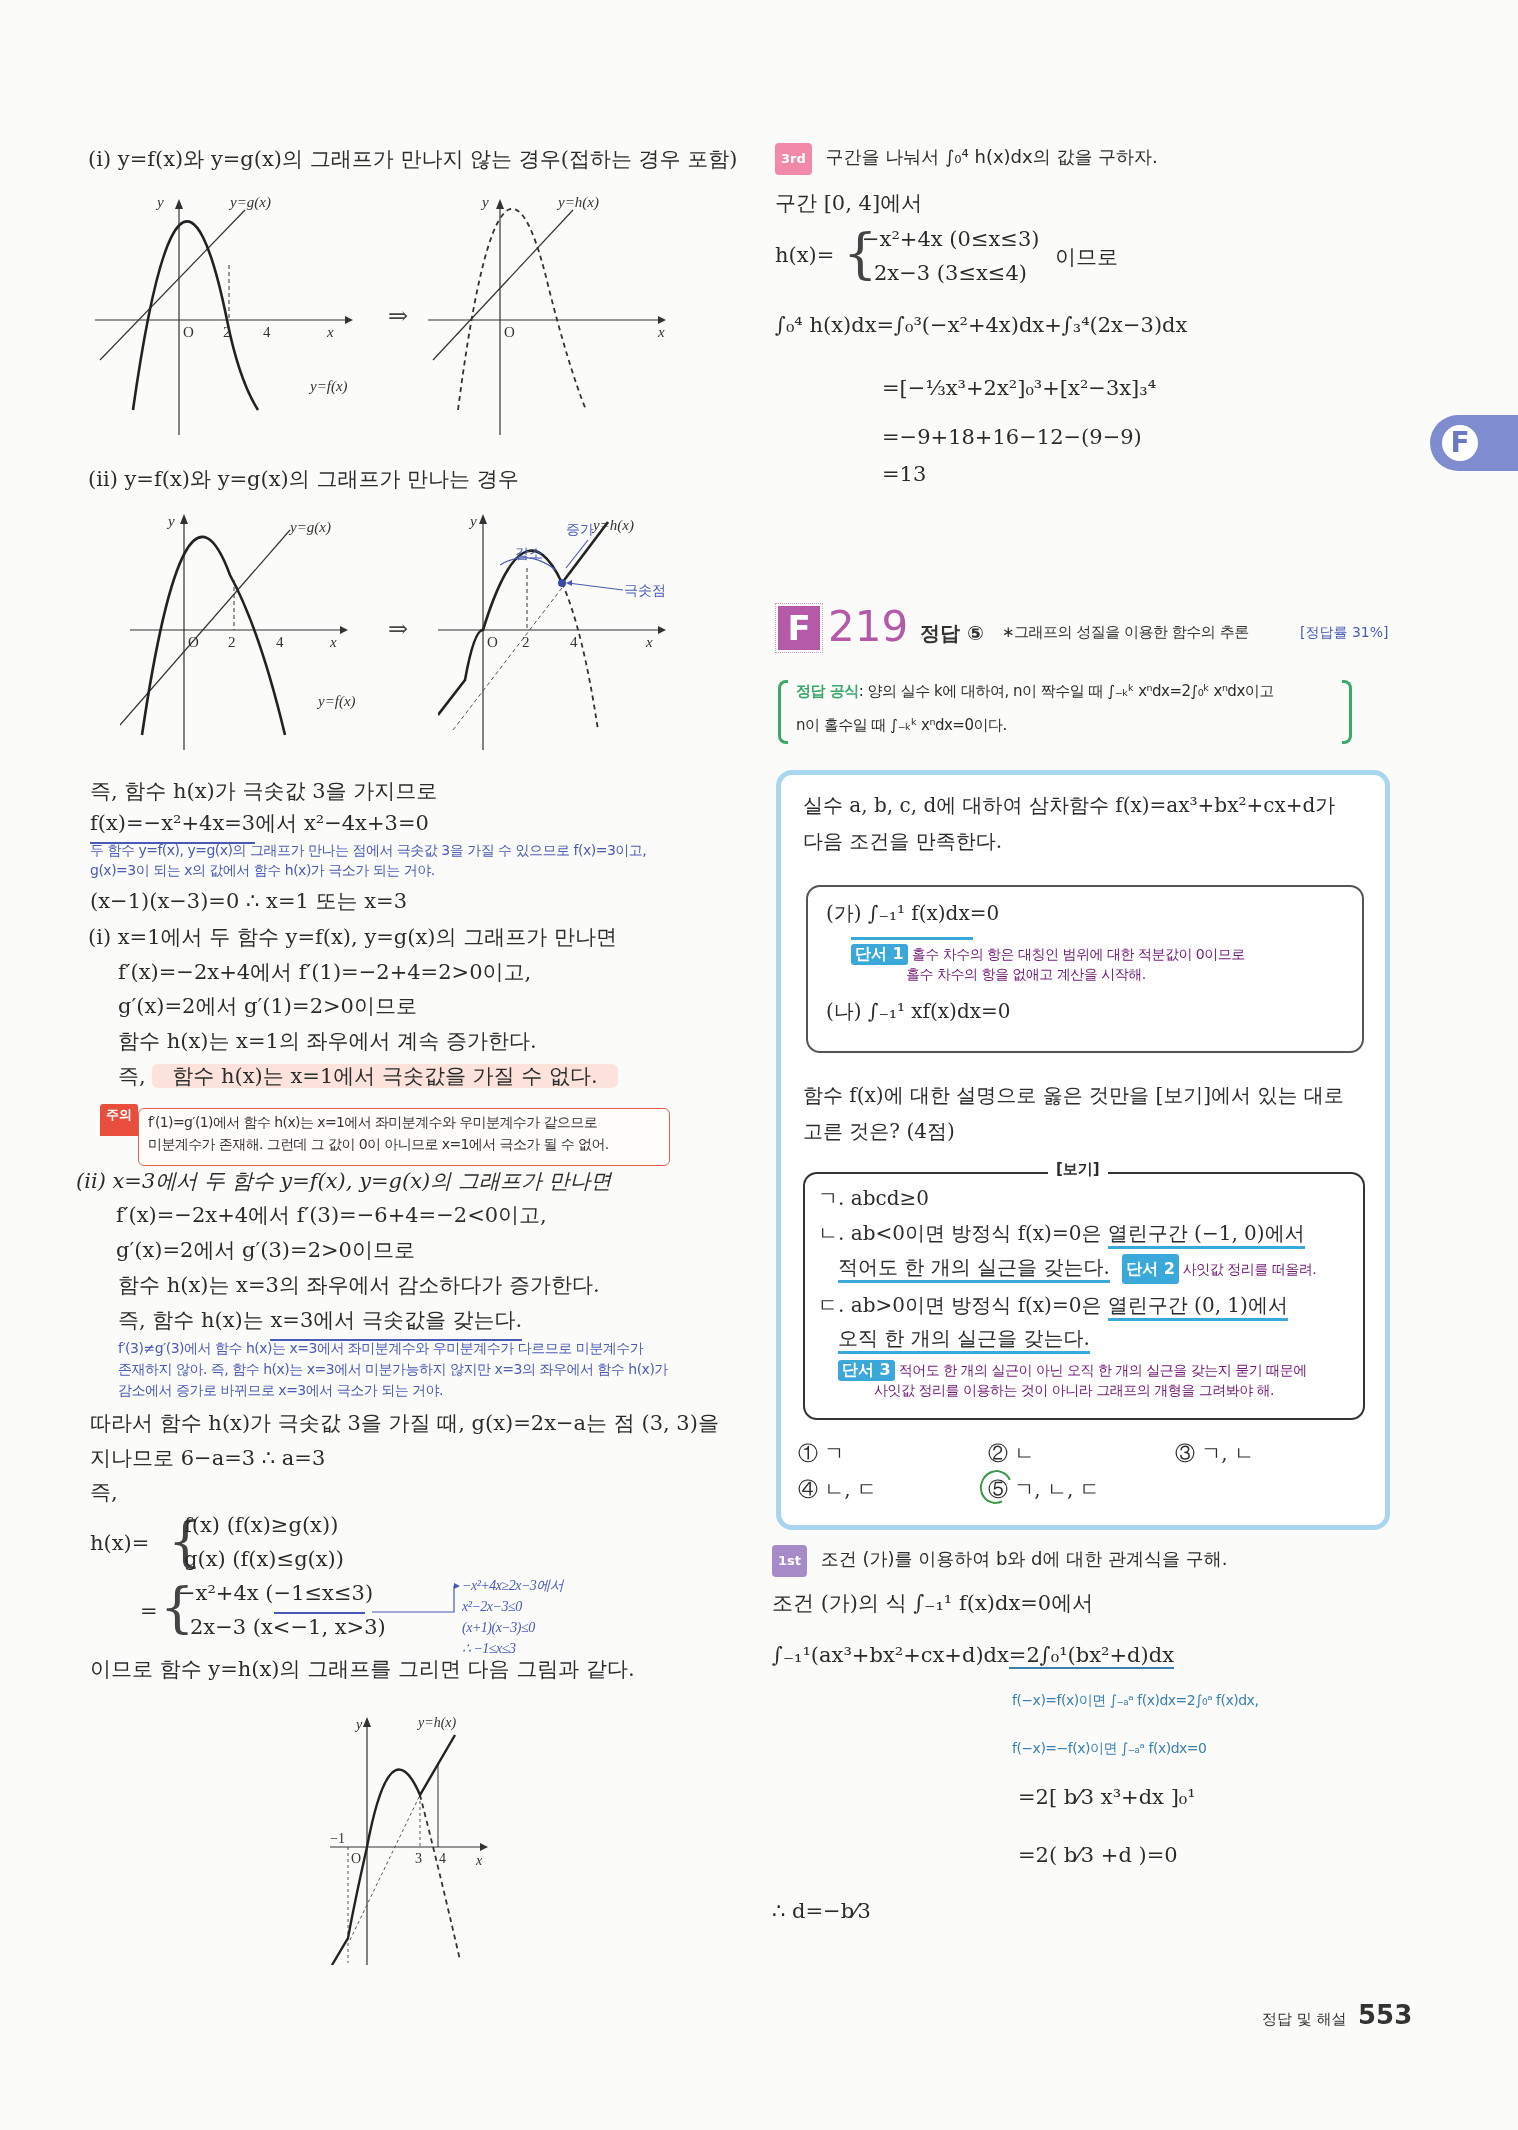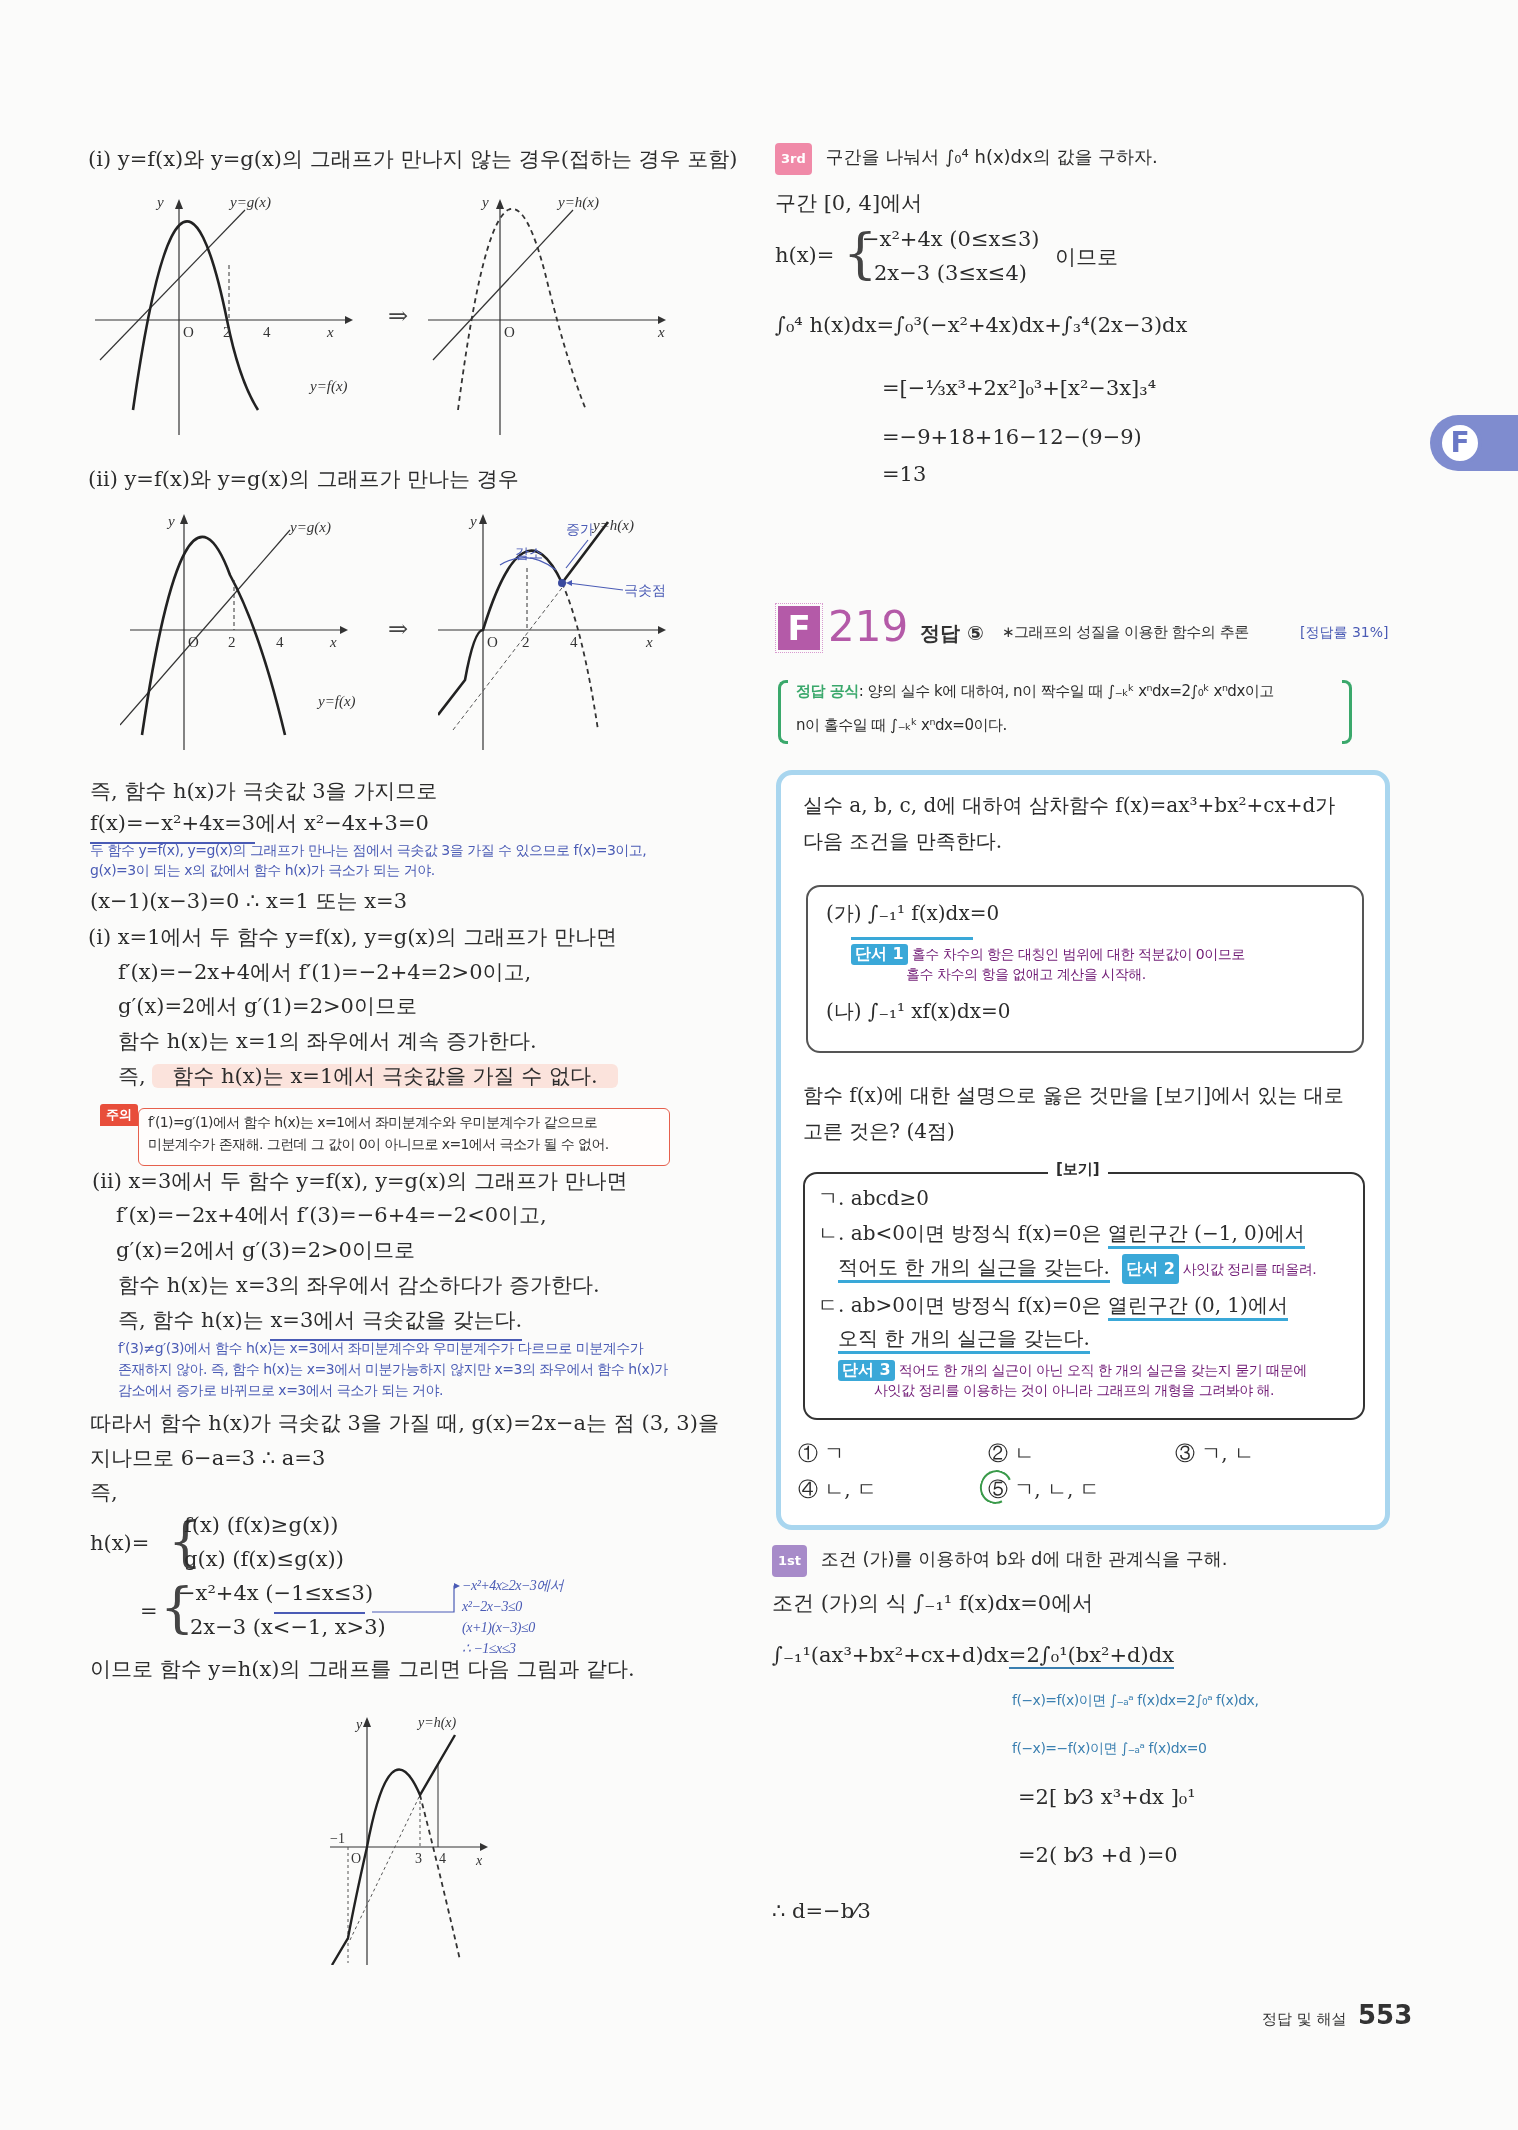--- a/index.html
+++ b/index.html
@@ -8,21 +8,21 @@
   .sans { font-family: "DejaVu Sans", "Liberation Sans", sans-serif; }
   .abs { position: absolute; }
   .line { position: absolute; font-size: 21px; white-space: nowrap; line-height: 30px; }
   .note { position: absolute; font-size: 14px; color: #4a5bb5; line-height: 20px; white-space: nowrap; font-family: "DejaVu Sans", sans-serif; letter-spacing: -0.5px; }
   .uline-blue { border-bottom: 2px solid #4a5bb5; padding-bottom: 7px; }
   .uline-cyan { border-bottom: 3px solid #3aa8d8; padding-bottom: 1px; }
   svg text { font-family: "Liberation Serif", serif; }
   .hl { background: #fbe3dc; border-radius: 6px; padding: 0 20px; }
   
   .caution { position: absolute; left: 138px; top: 1108px; width: 532px; height: 58px; border: 1.5px solid #e6604d; border-radius: 6px; background: #fffdfc; }
-  .caution-tag { position: absolute; left: 100px; top: 1104px; width: 38px; height: 22px; background: #e84e3b; color: #fff; font-size: 13px; font-weight: bold; text-align: center; line-height: 22px; border-radius: 3px 3px 0 0; font-family: "DejaVu Sans", sans-serif; }
+  .caution-tag { position: absolute; left: 100px; top: 1104px; width: 38px; height: 32px; background: #e84e3b; color: #fff; font-size: 13px; font-weight: bold; text-align: center; line-height: 22px; border-radius: 3px 3px 0 0; font-family: "DejaVu Sans", sans-serif; }
   .caution-text { position: absolute; left: 148px; font-size: 14px; color: #333; white-space: nowrap; font-family: "DejaVu Sans", sans-serif; letter-spacing: -0.6px; }
   
   .badge { display: inline-block; color: #fff; font-size: 13px; font-weight: bold; padding: 1px 6px; border-radius: 4px; font-family: "DejaVu Sans", sans-serif; }
   .problem-box { position: absolute; left: 776px; top: 770px; width: 614px; height: 760px; border: 5px solid #a9d6ef; border-radius: 16px; background: #fff; }
   .cond-box { position: absolute; left: 806px; top: 885px; width: 558px; height: 168px; border: 2px solid #555; border-radius: 14px; }
   .bogi-box { position: absolute; left: 803px; top: 1172px; width: 562px; height: 248px; border: 2px solid #333; border-radius: 14px; }
   .clue { display: inline-block; background: #3aa8d8; color: #fff; font-size: 16px; font-weight: bold; padding: 0 4px; border-radius: 3px; margin-right: 4px; font-family: "DejaVu Sans", sans-serif; }
   .clue-text { color: #701a75; font-size: 14px; font-family: "DejaVu Sans", sans-serif; letter-spacing: -0.5px; }
   .f-tab { position: absolute; left: 1430px; top: 415px; width: 88px; height: 56px; background: #7f8ccf; border-radius: 28px 0 0 28px; }
   .f-circle { position: absolute; left: 1438px; top: 421px; width: 44px; height: 44px; border-radius: 50%; background: #fff; border: 4px solid #7f8ccf; color: #6a78c6; font-size: 28px; font-weight: bold; text-align: center; line-height: 36px; font-family: "DejaVu Sans", sans-serif; }
@@ -126,21 +126,21 @@
 <div class="line" style="left:118px;top:1026px;">함수 h(x)는 x=1의 좌우에서 계속 증가한다.</div>
 <div class="line" style="left:118px;top:1061px;">
   <span>즉, </span><span class="hl">함수 h(x)는 x=1에서 극솟값을 가질 수 없다.</span>
 </div>
 
 <div class="caution"></div>
 <div class="caution-tag">주의</div>
 <div class="caution-text" style="top:1114px;">f′(1)=g′(1)에서 함수 h(x)는 x=1에서 좌미분계수와 우미분계수가 같으므로</div>
 <div class="caution-text" style="top:1136px;">미분계수가 존재해. 그런데 그 값이 0이 아니므로 x=1에서 극소가 될 수 없어.</div>
 
-<div class="line" style="left:92px;top:1166px;">(ⅱ) x=3에서 두 함수 y=f(x), y=g(x)의 그래프가 만나면</div>
+<div class="line" style="left:76px;top:1166px;font-style:italic;">(ⅱ) x=3에서 두 함수 y=f(x), y=g(x)의 그래프가 만나면</div>
 <div class="line" style="left:116px;top:1200px;">f′(x)=−2x+4에서 f′(3)=−6+4=−2&lt;0이고,</div>
 <div class="line" style="left:116px;top:1235px;">g′(x)=2에서 g′(3)=2&gt;0이므로</div>
 <div class="line" style="left:118px;top:1270px;">함수 h(x)는 x=3의 좌우에서 감소하다가 증가한다.</div>
 <div class="line" style="left:118px;top:1305px;">
   <span>즉, 함수 h(x)는 </span><span class="uline-blue">x=3에서 극솟값을 갖는다.</span>
 </div>
 <div class="note" style="left:118px;top:1338px;">f′(3)≠g′(3)에서 함수 h(x)는 x=3에서 좌미분계수와 우미분계수가 다르므로 미분계수가</div>
 <div class="note" style="left:118px;top:1359px;">존재하지 않아. 즉, 함수 h(x)는 x=3에서 미분가능하지 않지만 x=3의 좌우에서 함수 h(x)가</div>
 <div class="note" style="left:118px;top:1380px;">감소에서 증가로 바뀌므로 x=3에서 극소가 되는 거야.</div>
 <div class="line" style="left:90px;top:1408px;">따라서 함수 h(x)가 극솟값 3을 가질 때, g(x)=2x−a는 점 (3, 3)을</div>

